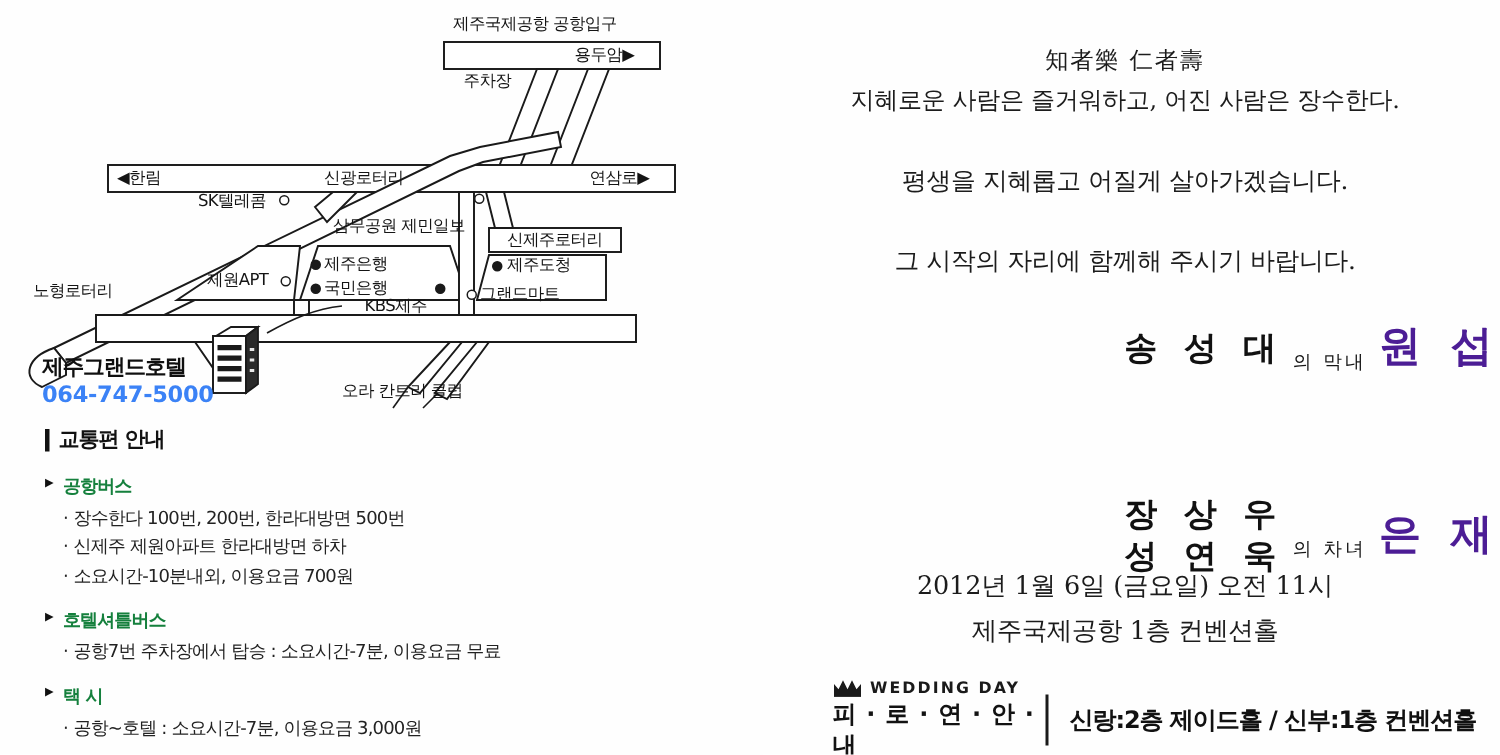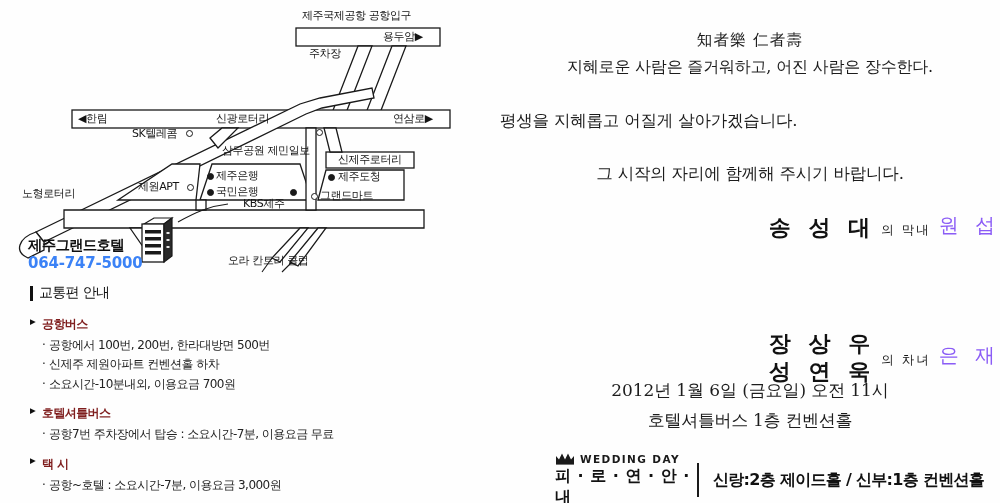--- a/index.html
+++ b/index.html
@@ -78,40 +78,40 @@
   }
 
   
   #transport {
     position: absolute;
     left: 30px; top: 284px;
     width: 450px;
   }
   #transport-heading {
     font-size: 14px;
-    font-weight: 400;
+    font-weight: 700;
     letter-spacing: -0.7px;
     color: #111;
     padding-left: 9px;
     position: relative;
     margin-bottom: 14px;
   }
   #transport-heading::before {
     content: "";
     position: absolute;
     left: 0; top: 2px;
     width: 3px; height: 15px;
     background: #111;
   }
   .t-group { margin-bottom: 11px; }
   .t-title {
     font-size: 12px;
     font-weight: 700;
     letter-spacing: -0.6px;
-    color: #7f1d1d;
+    color: #15803d;
     padding-left: 12px;
     position: relative;
     margin-bottom: 3px;
   }
   .t-title::before {
     content: "\25B6";
     position: absolute;
     left: 0; top: 0.5px;
     font-size: 7.5px;
     color: #111;
@@ -152,20 +152,21 @@
     position: absolute;
     left: 0; right: 0; top: 57px;
     text-align: center;
     font-size: 16px;
     letter-spacing: -0.2px;
     color: #1c1c1c;
   }
   #poem-2 {
     position: absolute;
     left: 0; right: 0; top: 110px;
+    text-align: center;
     font-size: 16.5px;
     letter-spacing: -0.2px;
     color: #1c1c1c;
   }
   #poem-3 {
     position: absolute;
     left: 0; right: 0; top: 163px;
     text-align: center;
     font-size: 16.5px;
     letter-spacing: -0.2px;
@@ -199,24 +200,24 @@
     margin-left: 6px;
     padding-bottom: 3px;
   }
   .rel-small {
     font-size: 12.5px;
     letter-spacing: 2px;
     color: #151515;
     margin-right: 8px;
   }
   .child-name {
-    font-size: 20px;
-    font-weight: 400;
+    font-size: 28px;
+    font-weight: 700;
     letter-spacing: 5px;
-    color: #8b5cf6;
+    color: #4c1d95;
   }
 
   #when {
     position: absolute;
     left: 0; right: 0; top: 379px;
     text-align: center;
     font-size: 17px;
     letter-spacing: -0.1px;
     color: #1c1c1c;
   }
@@ -378,22 +379,22 @@
 
       <div id="hotel-name">제주그랜드호텔</div>
       <div id="hotel-phone">064-747-5000</div>
     </div>
 
     <div id="transport">
       <div id="transport-heading">교통편 안내</div>
 
       <div class="t-group">
         <div class="t-title">공항버스</div>
-        <div class="t-line">공항에서 100번, 200번, 한라대방면 500번</div>
-        <div class="t-line">신제주 제원아파트 컨벤션홀 하차</div>
+        <div class="t-line">장수한다 100번, 200번, 한라대방면 500번</div>
+        <div class="t-line">신제주 제원아파트 한라대방면 하차</div>
         <div class="t-line">소요시간-10분내외, 이용요금 700원</div>
       </div>
 
       <div class="t-group">
         <div class="t-title">호텔셔틀버스</div>
         <div class="t-line">공항7번 주차장에서 탑승 : 소요시간-7분, 이용요금 무료</div>
       </div>
 
       <div class="t-group">
         <div class="t-title">택 시</div>
@@ -424,21 +425,21 @@
         <span>장 상 우</span>
         <span>성 연 욱</span>
       </div>
       <div class="rel-block">
         <span class="rel-small">의 차녀</span>
         <span class="child-name">은 재</span>
       </div>
     </div>
 
     <div id="when">2012년 1월 6일 (금요일) 오전 11시</div>
-    <div id="where">호텔셔틀버스 1층 컨벤션홀</div>
+    <div id="where">제주국제공항 1층 컨벤션홀</div>
 
     <div id="banner">
       <div id="banner-logo">
         <div id="logo-row1">
           <svg id="crown-icon" width="20" height="13" viewBox="0 0 20 13">
             <path d="M1 12 L1 4 L4 7.5 L7 1.5 L10 7.5 L13 1.5 L16 7.5 L19 4 L19 12 Z" fill="#1a1a1a"></path>
             <rect x="1" y="11" width="18" height="1.6" fill="#1a1a1a"></rect>
           </svg>
           <span id="logo-wd">WEDDING DAY</span>
         </div>

